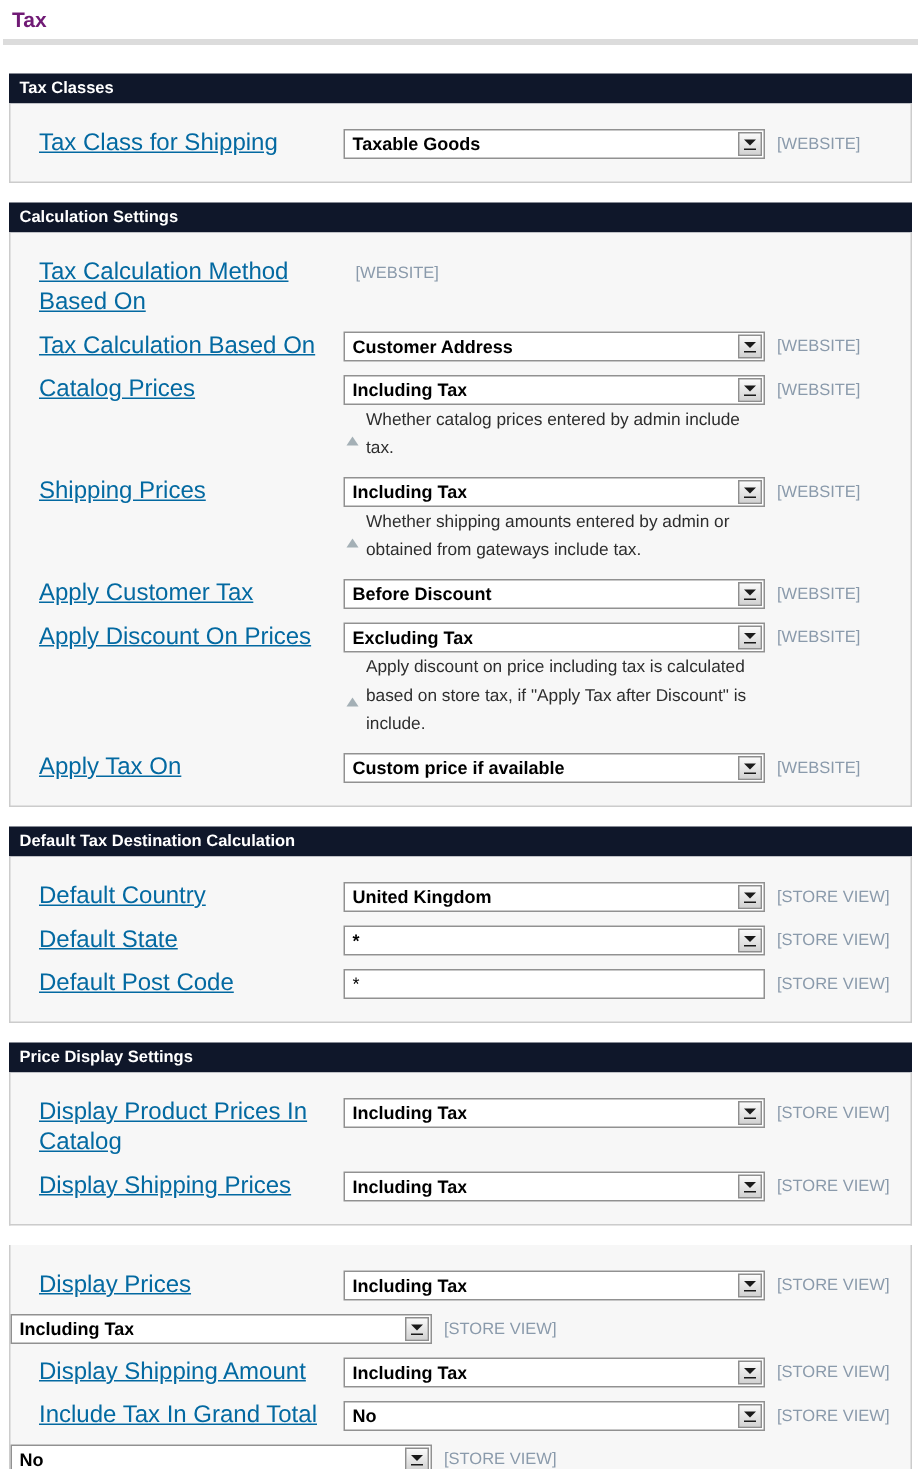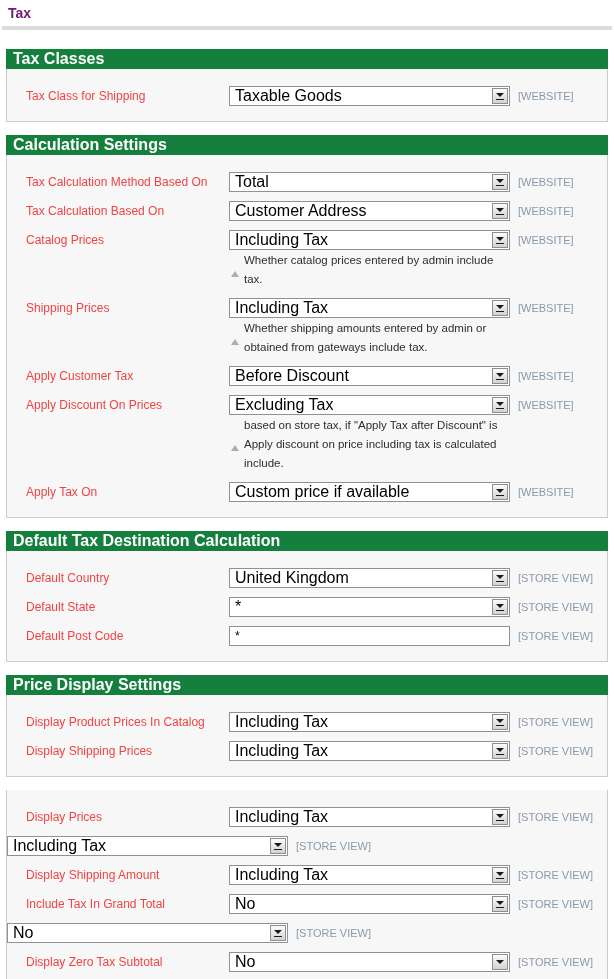--- a/index.html
+++ b/index.html
@@ -20,65 +20,67 @@
   }
   .title-divider {
     height: 4px;
     background: #dcdcdc;
     margin: 0 2px 19px 2px;
   }
   .section {
     margin: 0 6px 13px 6px;
   }
   .section-header {
-    background: #15803d;
+    background: #0f172a;
     color: #ffffff;
     font-weight: bold;
-    font-size: 16px;
+    font-size: 11px;
     height: 20px;
     line-height: 20px;
     padding-left: 7px;
   }
   .section-body {
     background: #f7f7f7;
     border: 1px solid #cccccc;
     border-top: none;
     padding: 17px 0 6px 0;
   }
   .config-row {
     display: flex;
     align-items: flex-start;
     margin-bottom: 9px;
   }
   .row-label {
     width: 222px;
     padding-left: 19px;
     padding-right: 6px;
     line-height: 20px;
-    font-size: 12px;
-    color: #ef4444;
+    font-size: 16px;
+    color: #0369a1;
+    text-decoration: underline;
   }
   .row-field { width: 281px; }
   .fake-select {
     width: 281px;
     height: 20px;
     background: #ffffff;
     border: 1px solid #919191;
     display: flex;
     align-items: center;
     justify-content: space-between;
     cursor: default;
   }
   .select-value {
     padding-left: 5px;
-    font-size: 16px;
+    font-size: 12px;
     color: #000000;
     white-space: nowrap;
     overflow: hidden;
     line-height: 18px;
+    font-weight: bold;
   }
   .select-arrow {
     width: 16px;
     height: 16px;
     margin-right: 1px;
     flex: 0 0 16px;
     background: linear-gradient(#fbfbfb, #d2d2d2);
     border: 1px solid #8e8e8e;
     display: flex;
     flex-direction: column;
@@ -156,29 +158,20 @@
             </div>
             <span class="row-scope">[WEBSITE]</span>
           </div>
         </div>
       </div>
       <div class="section">
         <div class="section-header"><span>Calculation Settings</span></div>
         <div class="section-body">
           <div class="config-row">
             <label class="row-label">Tax Calculation Method Based On</label>
-            <div class="row-field">
-              <div class="fake-select">
-                <span class="select-value">Total</span>
-                <span class="select-arrow">
-                  <span class="tri"></span>
-                  <span class="tri-line"></span>
-                </span>
-              </div>
-            </div>
             <span class="row-scope">[WEBSITE]</span>
           </div>
           <div class="config-row">
             <label class="row-label">Tax Calculation Based On</label>
             <div class="row-field">
               <div class="fake-select">
                 <span class="select-value">Customer Address</span>
                 <span class="select-arrow">
                   <span class="tri"></span>
                   <span class="tri-line"></span>
@@ -245,22 +238,22 @@
               <div class="fake-select">
                 <span class="select-value">Excluding Tax</span>
                 <span class="select-arrow">
                   <span class="tri"></span>
                   <span class="tri-line"></span>
                 </span>
               </div>
               <div class="config-note">
                 <span class="note-icon"></span>
                 <span class="note-text">
+                  <div class="note-line">Apply discount on price including tax is calculated</div>
                   <div class="note-line">based on store tax, if "Apply Tax after Discount" is</div>
-                  <div class="note-line">Apply discount on price including tax is calculated</div>
                   <div class="note-line">include.</div>
                 </span>
               </div>
             </div>
             <span class="row-scope">[WEBSITE]</span>
           </div>
           <div class="config-row">
             <label class="row-label">Apply Tax On</label>
             <div class="row-field">
               <div class="fake-select">

